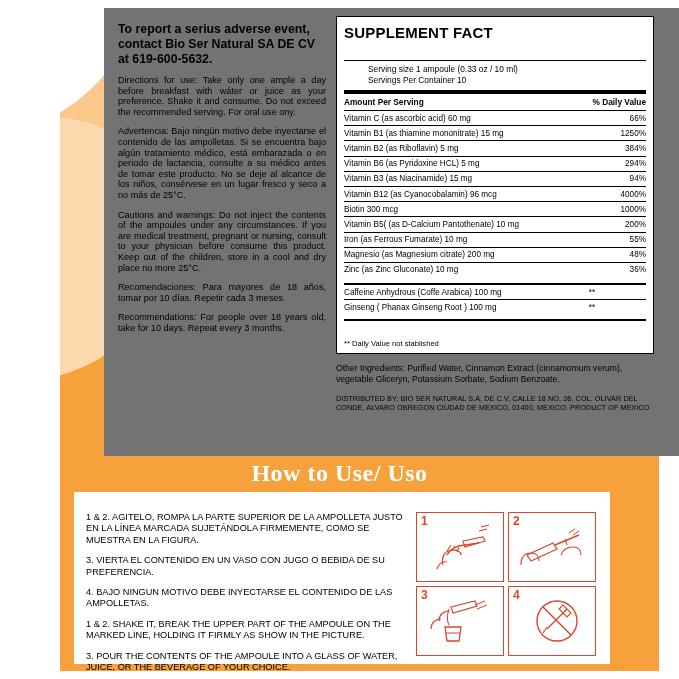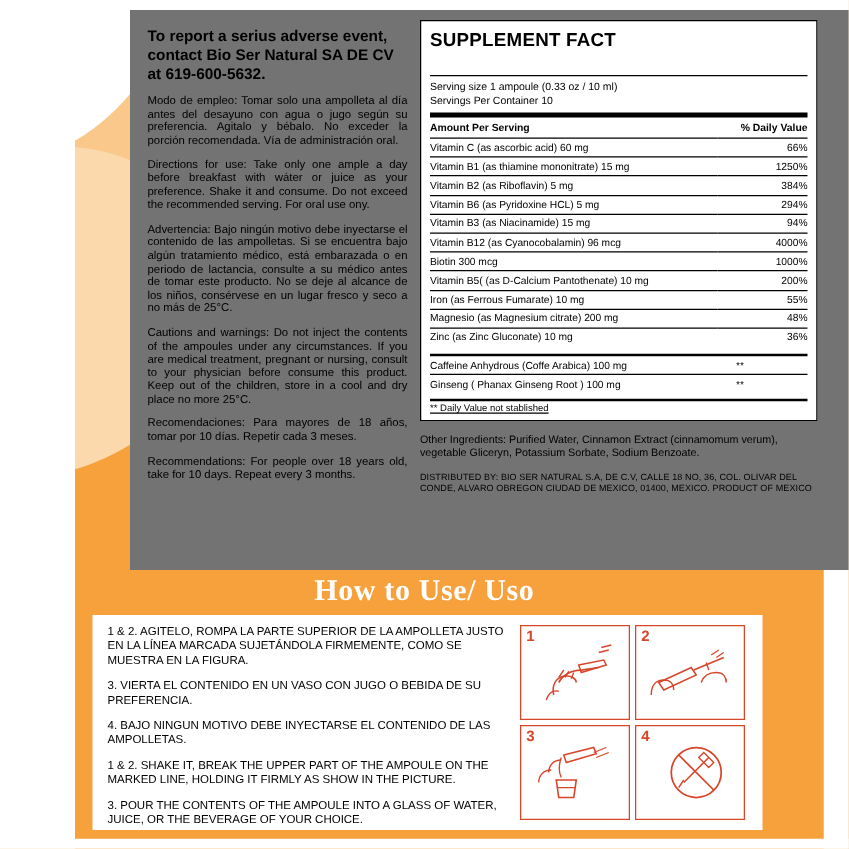--- a/index.html
+++ b/index.html
@@ -129,20 +129,21 @@
     font-family: Liberation Sans, sans-serif;
     font-weight: bold;
     font-size: 15px;
     line-height: 21px;
     letter-spacing: 0.2px;
     margin-bottom: 17px;
   }
   .sf-sub {
     font-size: 8.4px;
     line-height: 11px;
+    margin-left: 24px;
   }
   .rule-thick {
     border-top: 4px solid #000;
     margin: 4px 0 0 0;
   }
   .rule-thin {
     border-top: 1px solid #000;
   }
   .rule-med {
     border-top: 2px solid #000;
@@ -172,22 +173,21 @@
     text-align: right;
     width: 72px;
     padding-right: 4px;
   }
   td.dv.stars {
     text-align: center;
     padding-right: 18px;
   }
   .sf-foot {
     font-size: 7.6px;
-    padding-top: 1px;
-    text-decoration: underline;
+    padding-top: 18px;
   }
   .other-ing {
     font-size: 8.6px;
     line-height: 10.4px;
     margin-top: 9px;
   }
   .distributed {
     font-size: 7.2px;
     line-height: 8.6px;
     margin-top: 11px;
@@ -208,21 +208,21 @@
   }
   .howto-card {
     position: absolute;
     left: 74px;
     top: 492px;
     width: 536px;
     height: 172px;
     background: #ffffff;
     display: flex;
     box-sizing: border-box;
-    padding: 8px 8px 8px 12px;
+    padding: 20px 8px 8px 12px;
   }
   .howto-text {
     width: 330px;
     font-size: 9.2px;
     line-height: 11.4px;
     box-sizing: border-box;
     padding-right: 8px;
   }
   .howto-text p {
     margin: 0 0 9px 0;
@@ -274,21 +274,20 @@
   <div class="swoosh3"></div>
   <div class="bg-white-left"></div>
   <div class="bg-white-right"></div>
   <div class="top-white"></div>
 
   <div class="label-card">
     <div class="label-inner">
 
       <div class="col-left">
         <div class="headline">To report a serius adverse event, contact Bio Ser Natural SA DE CV at 619-600-5632.</div>
-        <p class="para">Modo de empleo: Tomar solo una ampolleta al día antes del desayuno con agua o jugo según su preferencia. Agitalo y bébalo. No exceder la porción recomendada. Vía de administración oral.</p>
         <p class="para">Directions for use:  Take only one ample a day before breakfast with wáter or juice as your preference. Shake it and consume. Do not exceed the recommended serving. For oral use ony.</p>
         <p class="para">Advertencia: Bajo ningún motivo debe inyectarse el contenido de las ampolletas. Si se encuentra bajo algún tratamiento médico, está embarazada o en periodo de lactancia, consulte a su médico antes de tomar este producto. No se deje al alcance de los niños, consérvese en un lugar fresco y seco a no más de 25°C.</p>
         <p class="para">Cautions and warnings: Do not inject the contents of the ampoules under any circumstances. If you are medical treatment, pregnant or nursing, consult to your physician before consume this product. Keep out of the children, store in a cool and dry place no more 25°C.</p>
         <p class="para">Recomendaciones: Para mayores de 18 años, tomar por 10 días. Repetir cada 3 meses.</p>
         <p class="para">Recommendations: For people over 18 years old, take for 10 days. Repeat every 3 months.</p>
       </div>
 
       <div class="col-right">
         <div class="sf-panel">
           <div class="sf-title">SUPPLEMENT FACT</div>

